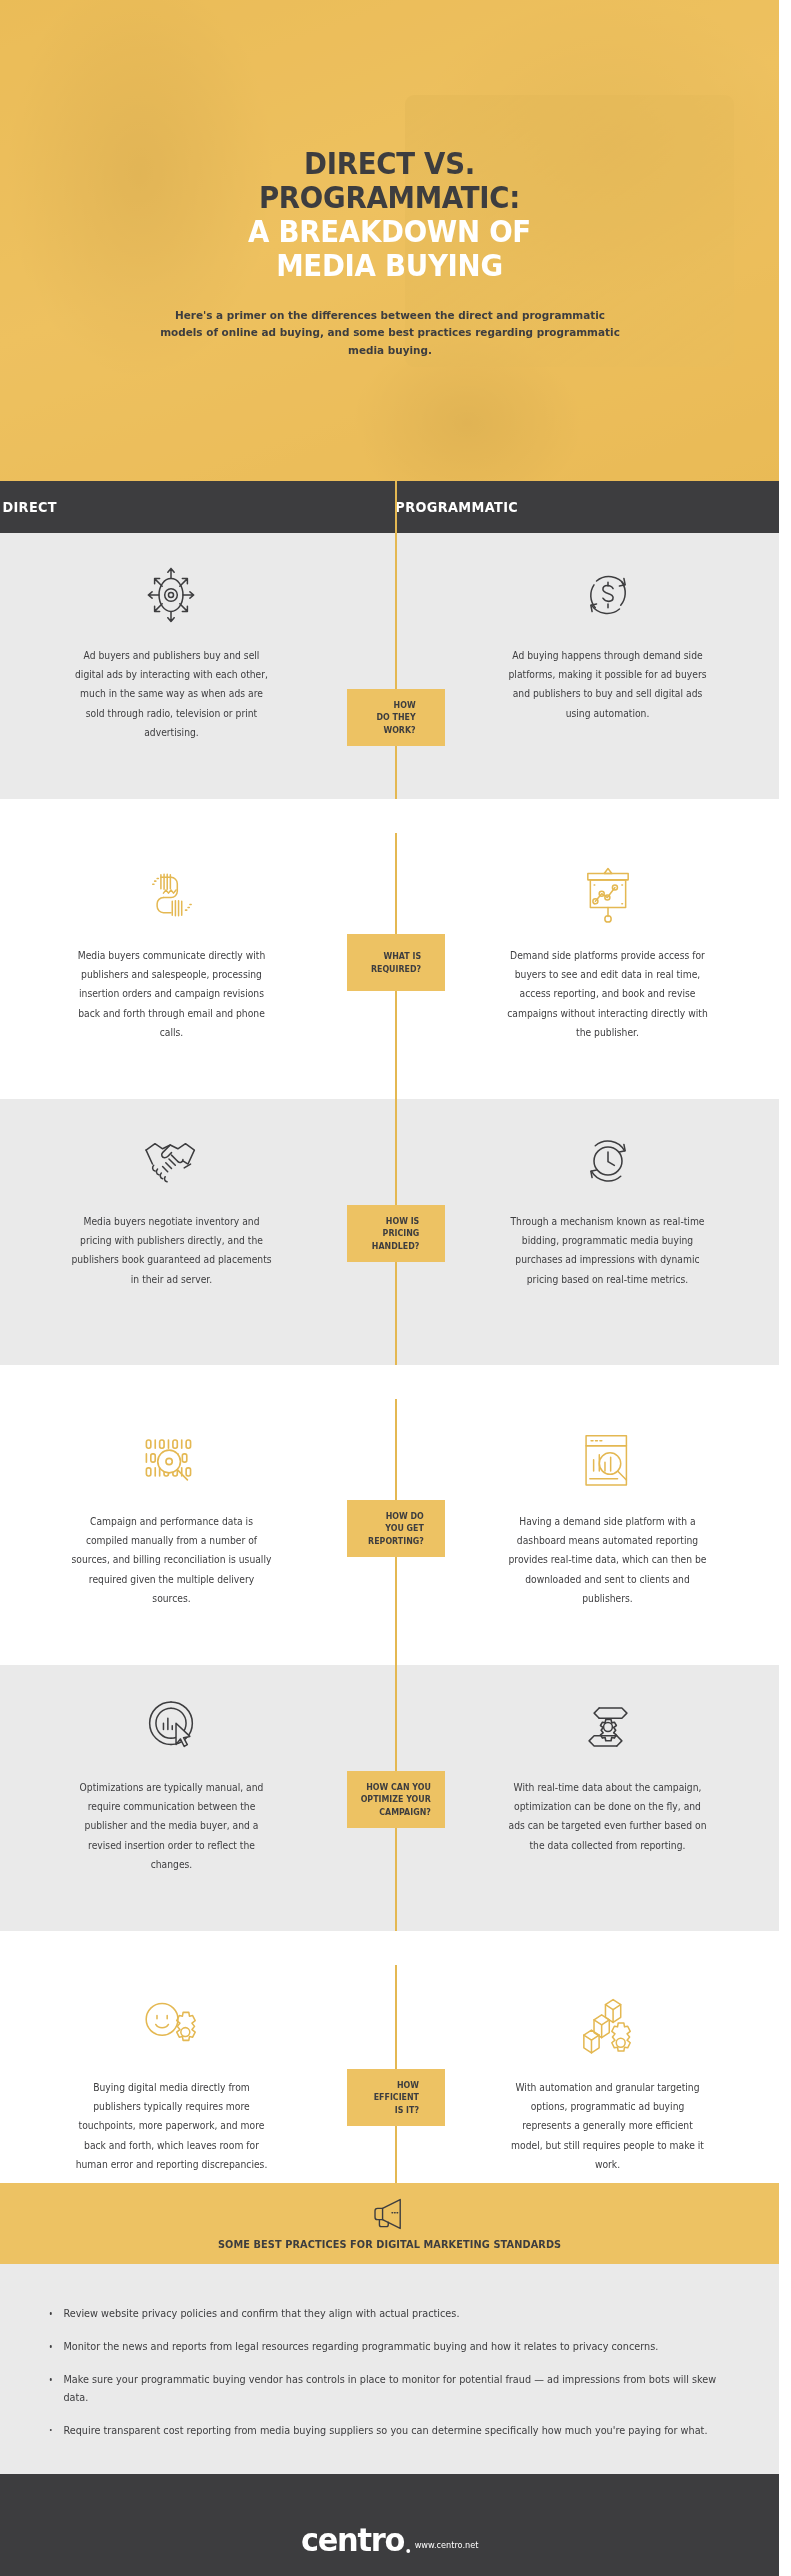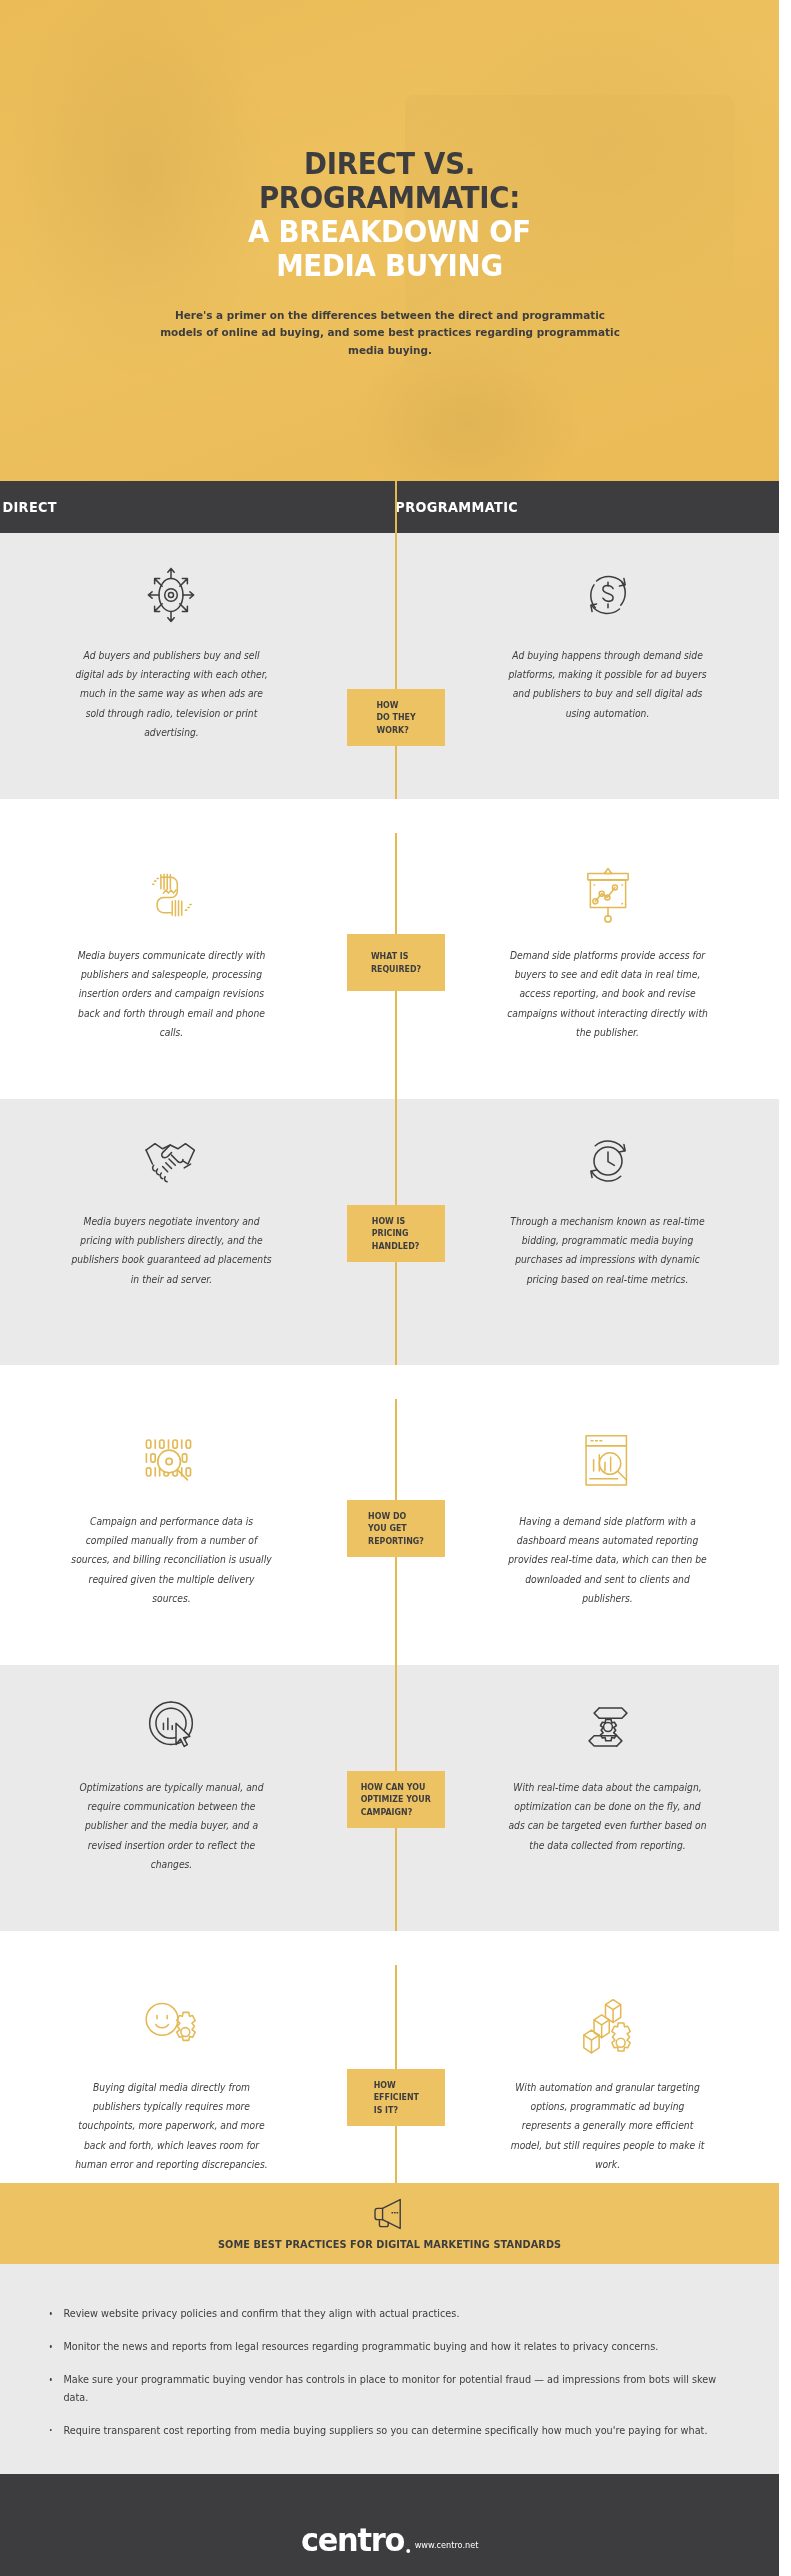--- a/index.html
+++ b/index.html
@@ -110,21 +110,20 @@
   .row.gray  { background: #eaeaea; }
   .row.white { background: #ffffff; margin-top: 34px; }
   .row.h418  { height: 218px; }
 
   .cell {
     flex: 1;
     padding: 28px 35px 0;
     display: flex;
     flex-direction: column;
     align-items: center;
-    font-style: italic;
   }
   .cell.left  { padding-right: 82px; }
   .cell.right { padding-left: 82px; }
 
   .cell-icon {
     height: 68px;
     display: flex;
     align-items: center;
     justify-content: center;
     margin-bottom: 16.5px;
@@ -155,21 +154,21 @@
   .badge {
     position: absolute;
     left: 347px;
     width: 98px;
     min-height: 57px;
     background: #edc263;
     z-index: 2;
     display: flex;
     align-items: center;
     justify-content: center;
-    text-align: left;
+    text-align: right;
     padding: 5px 3.8px;
   }
   .badge-label {
     font-family: "DejaVu Sans", sans-serif;
     font-weight: 700;
     font-size: 8.5px;
     line-height: 1.42;
     color: #3d3d3f;
     text-transform: uppercase;
     transform: scaleX(0.93);

